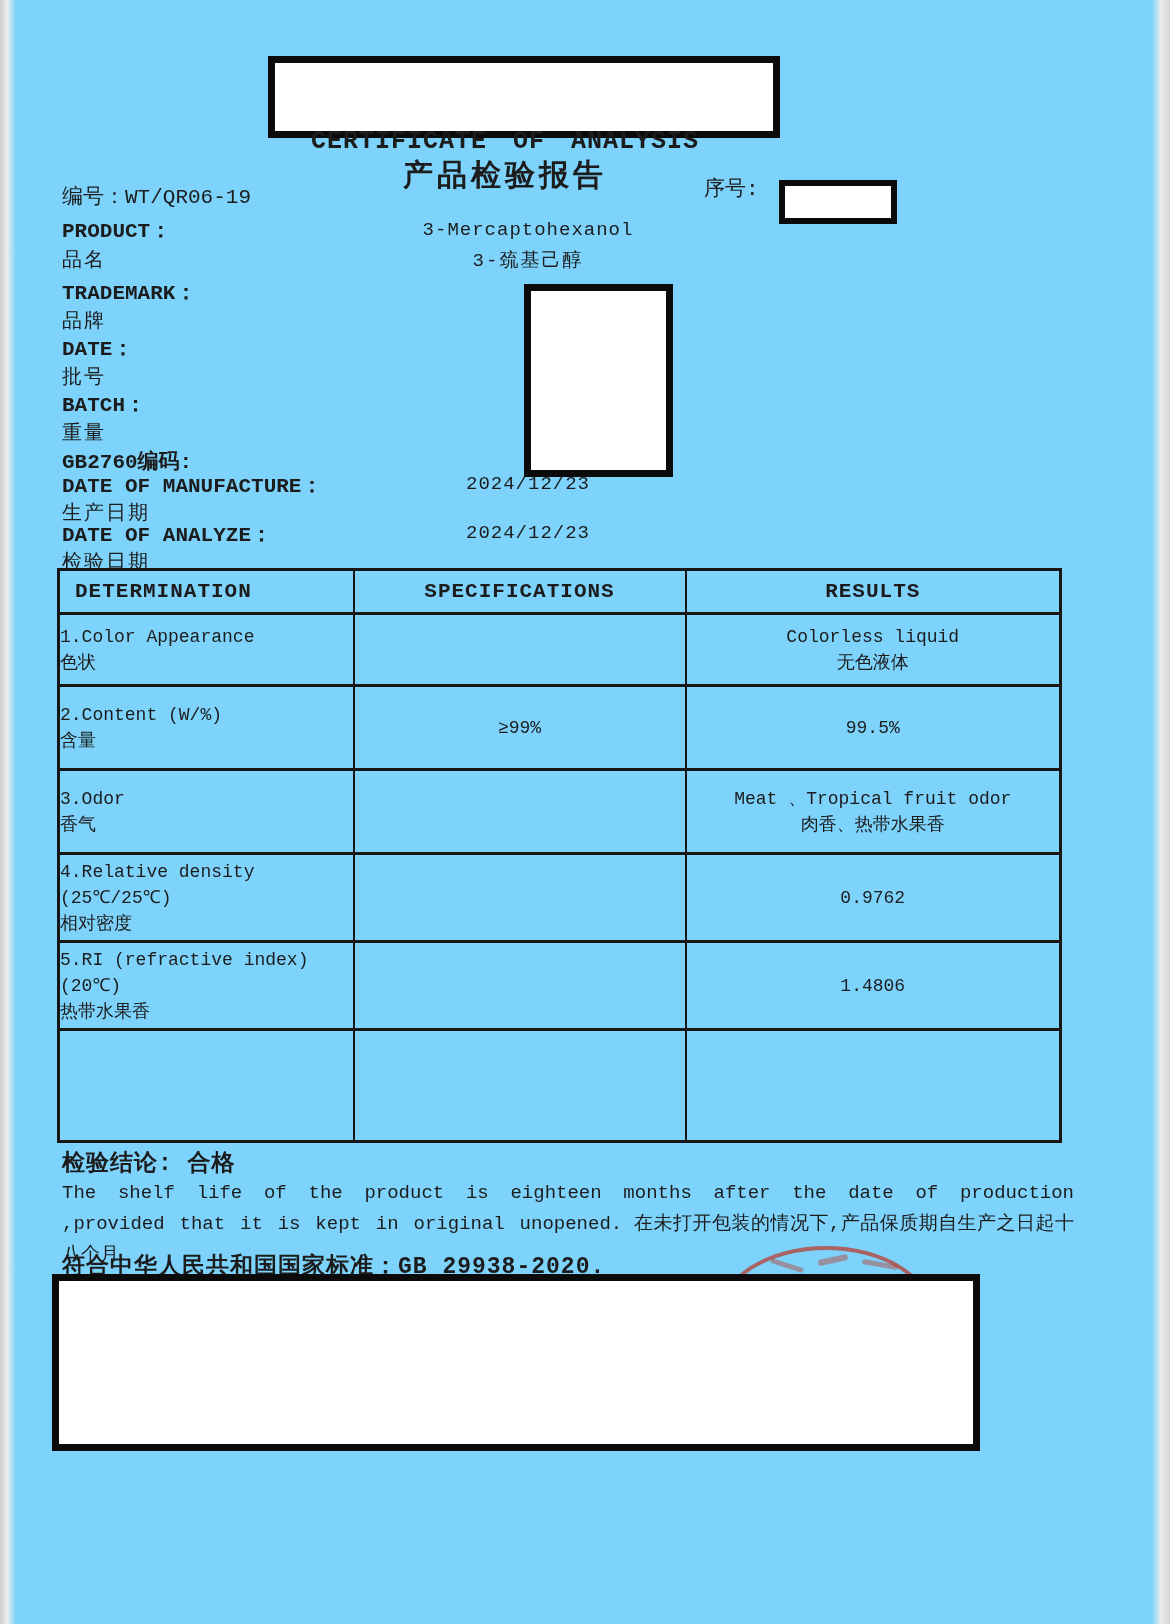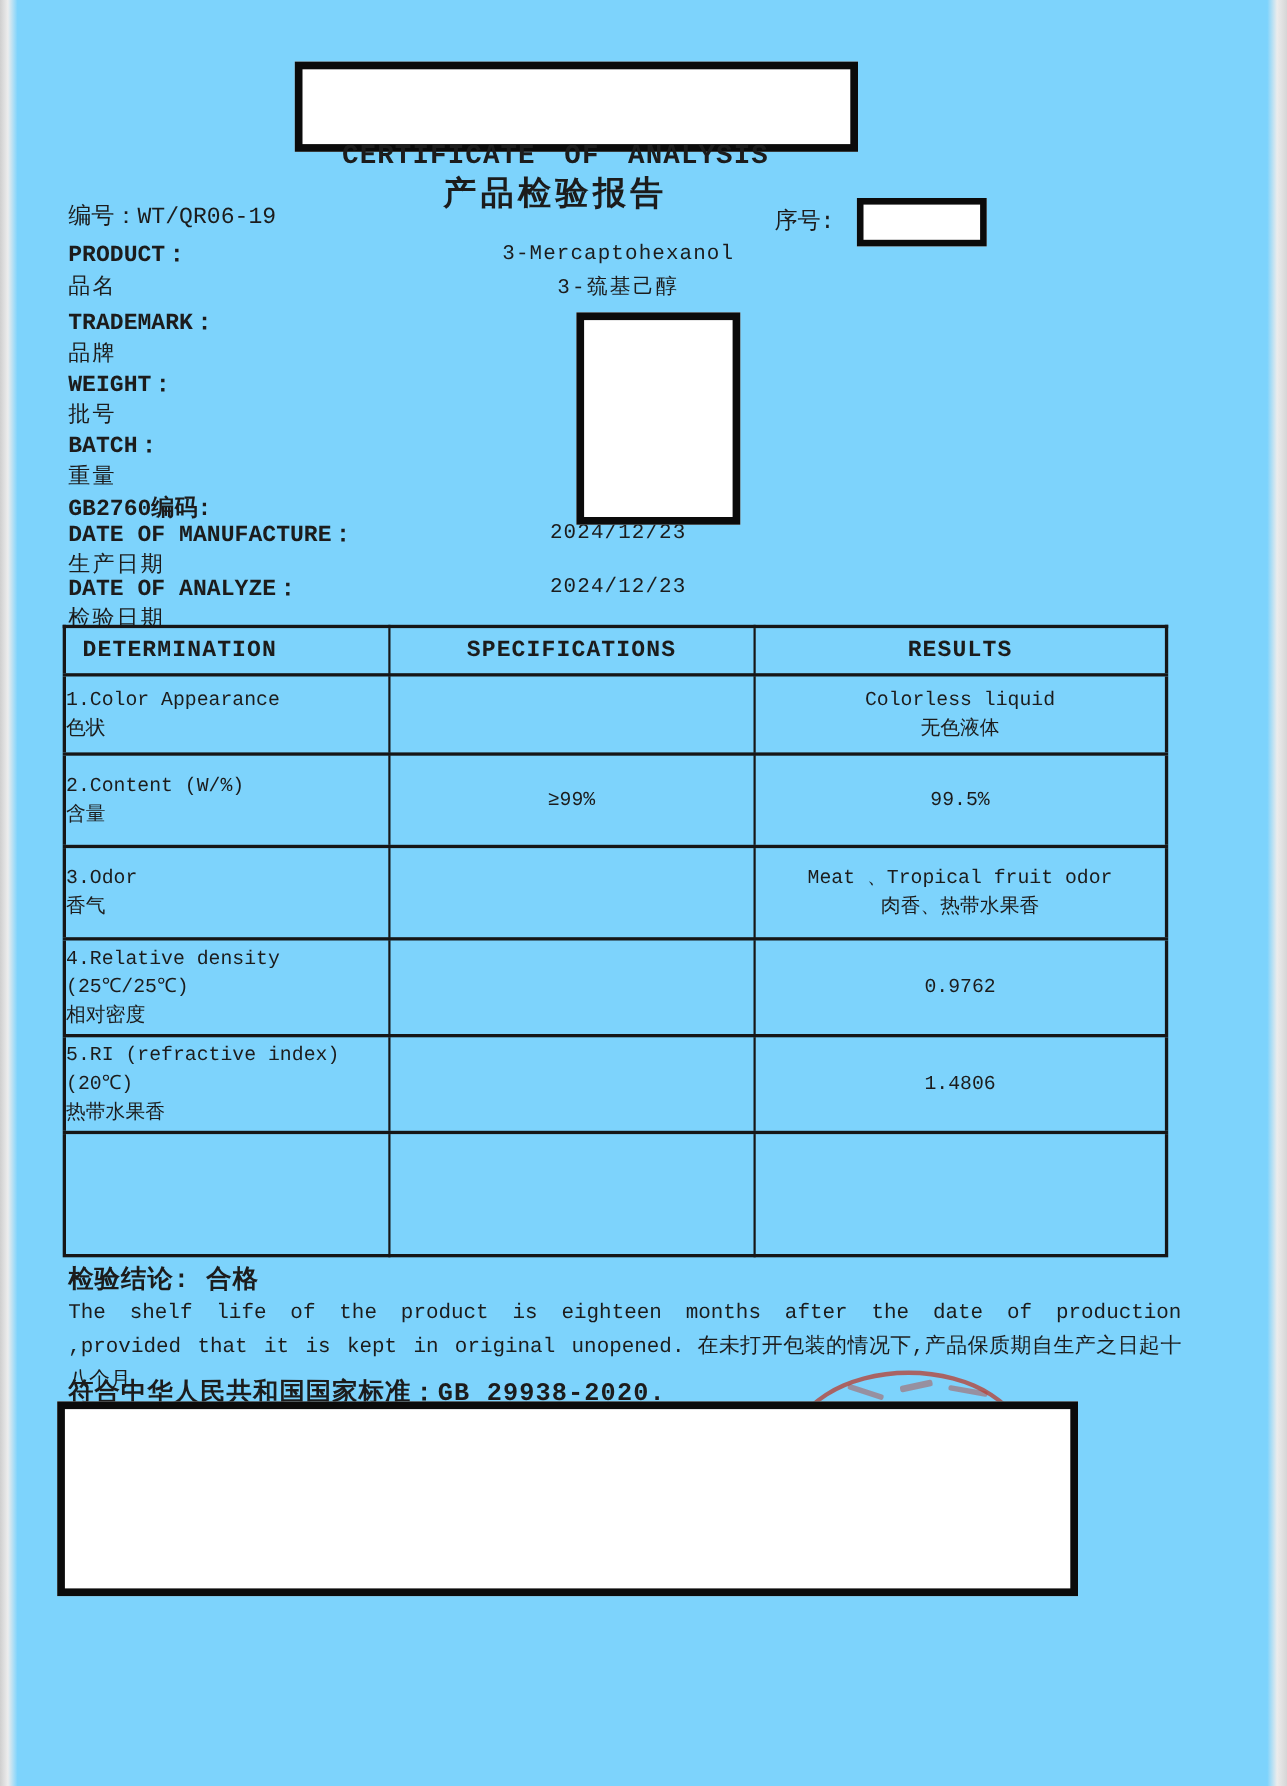--- a/index.html
+++ b/index.html
@@ -12,21 +12,21 @@
     overflow:hidden;
   }
   
   .edge-left{position:absolute;left:0;top:0;width:16px;height:100%;
     background:linear-gradient(to right,#cfcfcf,#ededed 45%,rgba(255,255,255,0));}
   .edge-right{position:absolute;right:0;top:0;width:18px;height:100%;
     background:linear-gradient(to left,#d6d6d6,#ececec 50%,rgba(255,255,255,0));}
 
   .abs{position:absolute;}
   .bold{font-weight:bold;}
-  .ctr{left:0;width:1056px;text-align:center;padding-left:34px;}
+  .ctr{left:0;width:1056px;text-align:center;}
 
   
   .redact{position:absolute;box-sizing:border-box;border:7px solid #0b0b0b;background:#ffffff;}
   .redact-serial{border-width:6px;}
   .redact-bottom{z-index:5;}
 
   .title-en{top:127px;font-size:25px;font-weight:bold;word-spacing:10px;letter-spacing:1px;left:0;width:1010px;text-align:center;}
   .title-zh{top:155px;font-size:30px;font-weight:bold;letter-spacing:4px;left:0;width:1010px;text-align:center;}
 
   .lbl{left:62px;font-size:21px;white-space:nowrap;}
@@ -67,28 +67,28 @@
   <div class="edge-right"></div>
 
   <div class="redact" style="left:268px;top:56px;width:512px;height:82px;"></div>
 
   <div class="abs title-en">CERTIFICATE OF ANALYSIS</div>
   <div class="abs title-zh">产品检验报告</div>
 
   <div class="abs lbl" style="top:182px;">
     <span>编号：</span><span>WT/QR06-19</span>
   </div>
-  <div class="abs lbl" style="left:704px;top:186px;">序号:</div>
+  <div class="abs lbl" style="left:704px;top:174px;">序号:</div>
   <div class="redact redact-serial" style="left:779px;top:180px;width:118px;height:44px;"></div>
 
   <div class="abs lbl bold" style="top:216px;">PRODUCT：</div>
   <div class="abs lbl lbl-zh" style="top:246px;">品名</div>
   <div class="abs lbl bold" style="top:278px;">TRADEMARK：</div>
   <div class="abs lbl lbl-zh" style="top:307px;">品牌</div>
-  <div class="abs lbl bold" style="top:334px;">WEIGHT：</div>
+  <div class="abs lbl bold" style="top:334px;">DATE：</div>
   <div class="abs lbl lbl-zh" style="top:363px;">批号</div>
   <div class="abs lbl bold" style="top:390px;">BATCH：</div>
   <div class="abs lbl lbl-zh" style="top:419px;">重量</div>
   <div class="abs lbl bold" style="top:447px;">GB2760编码:</div>
   <div class="abs lbl bold" style="top:471px;">DATE OF MANUFACTURE：</div>
   <div class="abs lbl lbl-zh" style="top:499px;">生产日期</div>
   <div class="abs lbl bold" style="top:520px;">DATE OF ANALYZE：</div>
   <div class="abs lbl lbl-zh" style="top:548px;">检验日期</div>
 
   <div class="abs ctr val" style="top:219px;">3-Mercaptohexanol</div>

